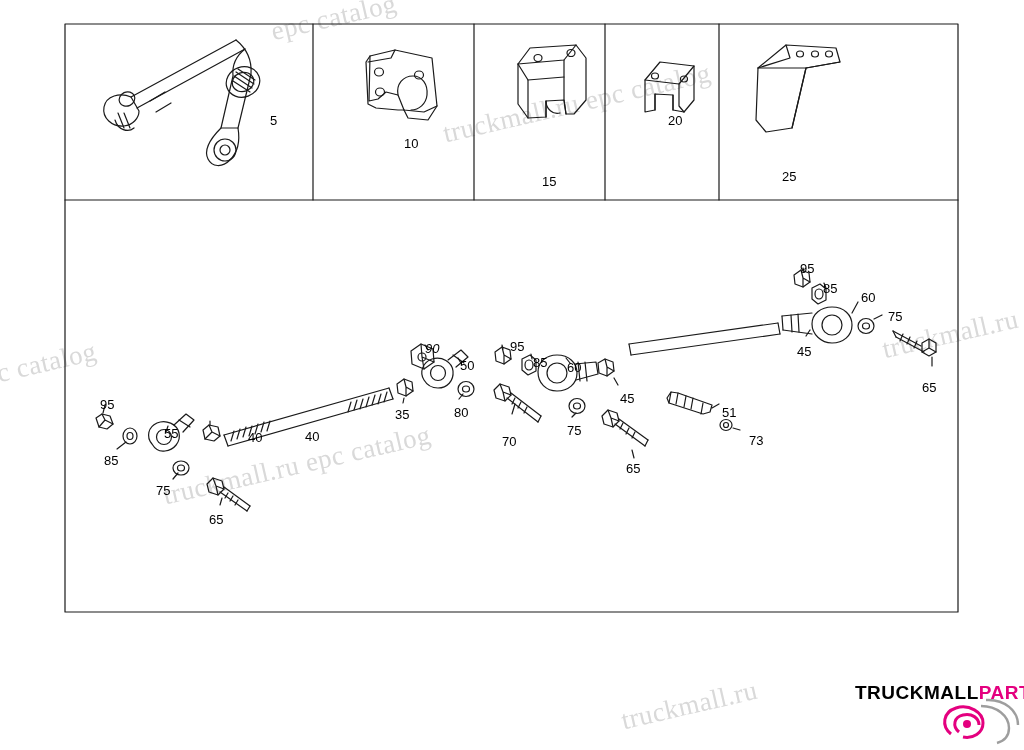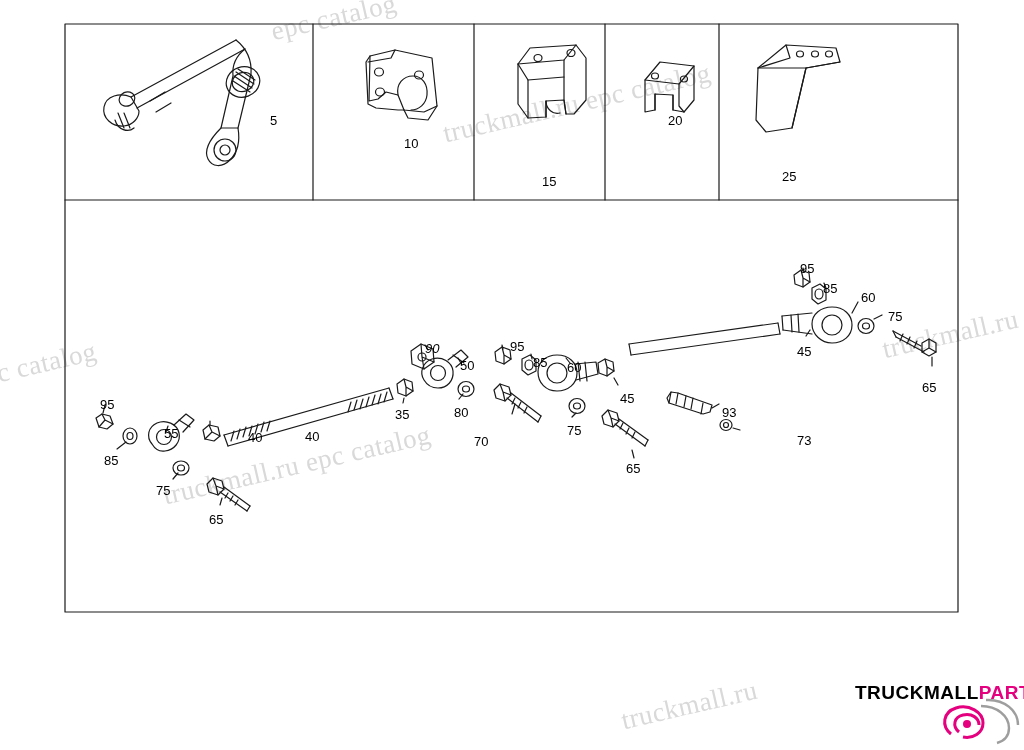--- a/index.html
+++ b/index.html
@@ -351,29 +351,29 @@
   <div class="lbl" style="left:104px; top:453px;">85</div>
   <div class="lbl" style="left:144px; top:426px;margin-left:20px;">55</div>
   <div class="lbl" style="left:156px; top:483px;">75</div>
   <div class="lbl" style="left:209px; top:512px;">65</div>
   <div class="lbl" style="left:204px; top:430px;margin-left:44px;">40</div>
   <div class="lbl" style="left:305px; top:429px;">40</div>
   <div class="lbl" style="left:395px; top:407px;">35</div>
   <div class="lbl" style="left:425px; top:341px;font-style:italic;">90</div>
   <div class="lbl" style="left:460px; top:358px;">50</div>
   <div class="lbl" style="left:454px; top:405px;">80</div>
-  <div class="lbl" style="left:474px; top:434px;text-align:right;">70</div>
+  <div class="lbl" style="left:502px; top:434px;text-align:right;">70</div>
   <div class="lbl" style="left:510px; top:339px;">95</div>
   <div class="lbl" style="left:533px; top:355px;">85</div>
   <div class="lbl" style="left:567px; top:360px;">60</div>
   <div class="lbl" style="left:567px; top:423px;">75</div>
   <div class="lbl" style="left:620px; top:391px;">45</div>
   <div class="lbl" style="left:626px; top:461px;">65</div>
-  <div class="lbl" style="left:722px; top:405px;">93</div>
-  <div class="lbl" style="left:749px; top:433px;margin-left:48px;">73</div>
+  <div class="lbl" style="left:722px; top:405px;">51</div>
+  <div class="lbl" style="left:749px; top:433px;">73</div>
   <div class="lbl" style="left:800px; top:261px;">95</div>
   <div class="lbl" style="left:823px; top:281px;">85</div>
   <div class="lbl" style="left:861px; top:290px;">60</div>
   <div class="lbl" style="left:797px; top:344px;">45</div>
   <div class="lbl" style="left:888px; top:309px;">75</div>
   <div class="lbl" style="left:922px; top:380px;">65</div>
 
   <div class="logo" style="left:855px; top:660px; width:165px; height:85px;">
     <div class="logo-text" style="left:0px; top:22px;">
       <span class="logo-truckmall">TRUCKMALL</span><span class="logo-parts">PARTS</span>

